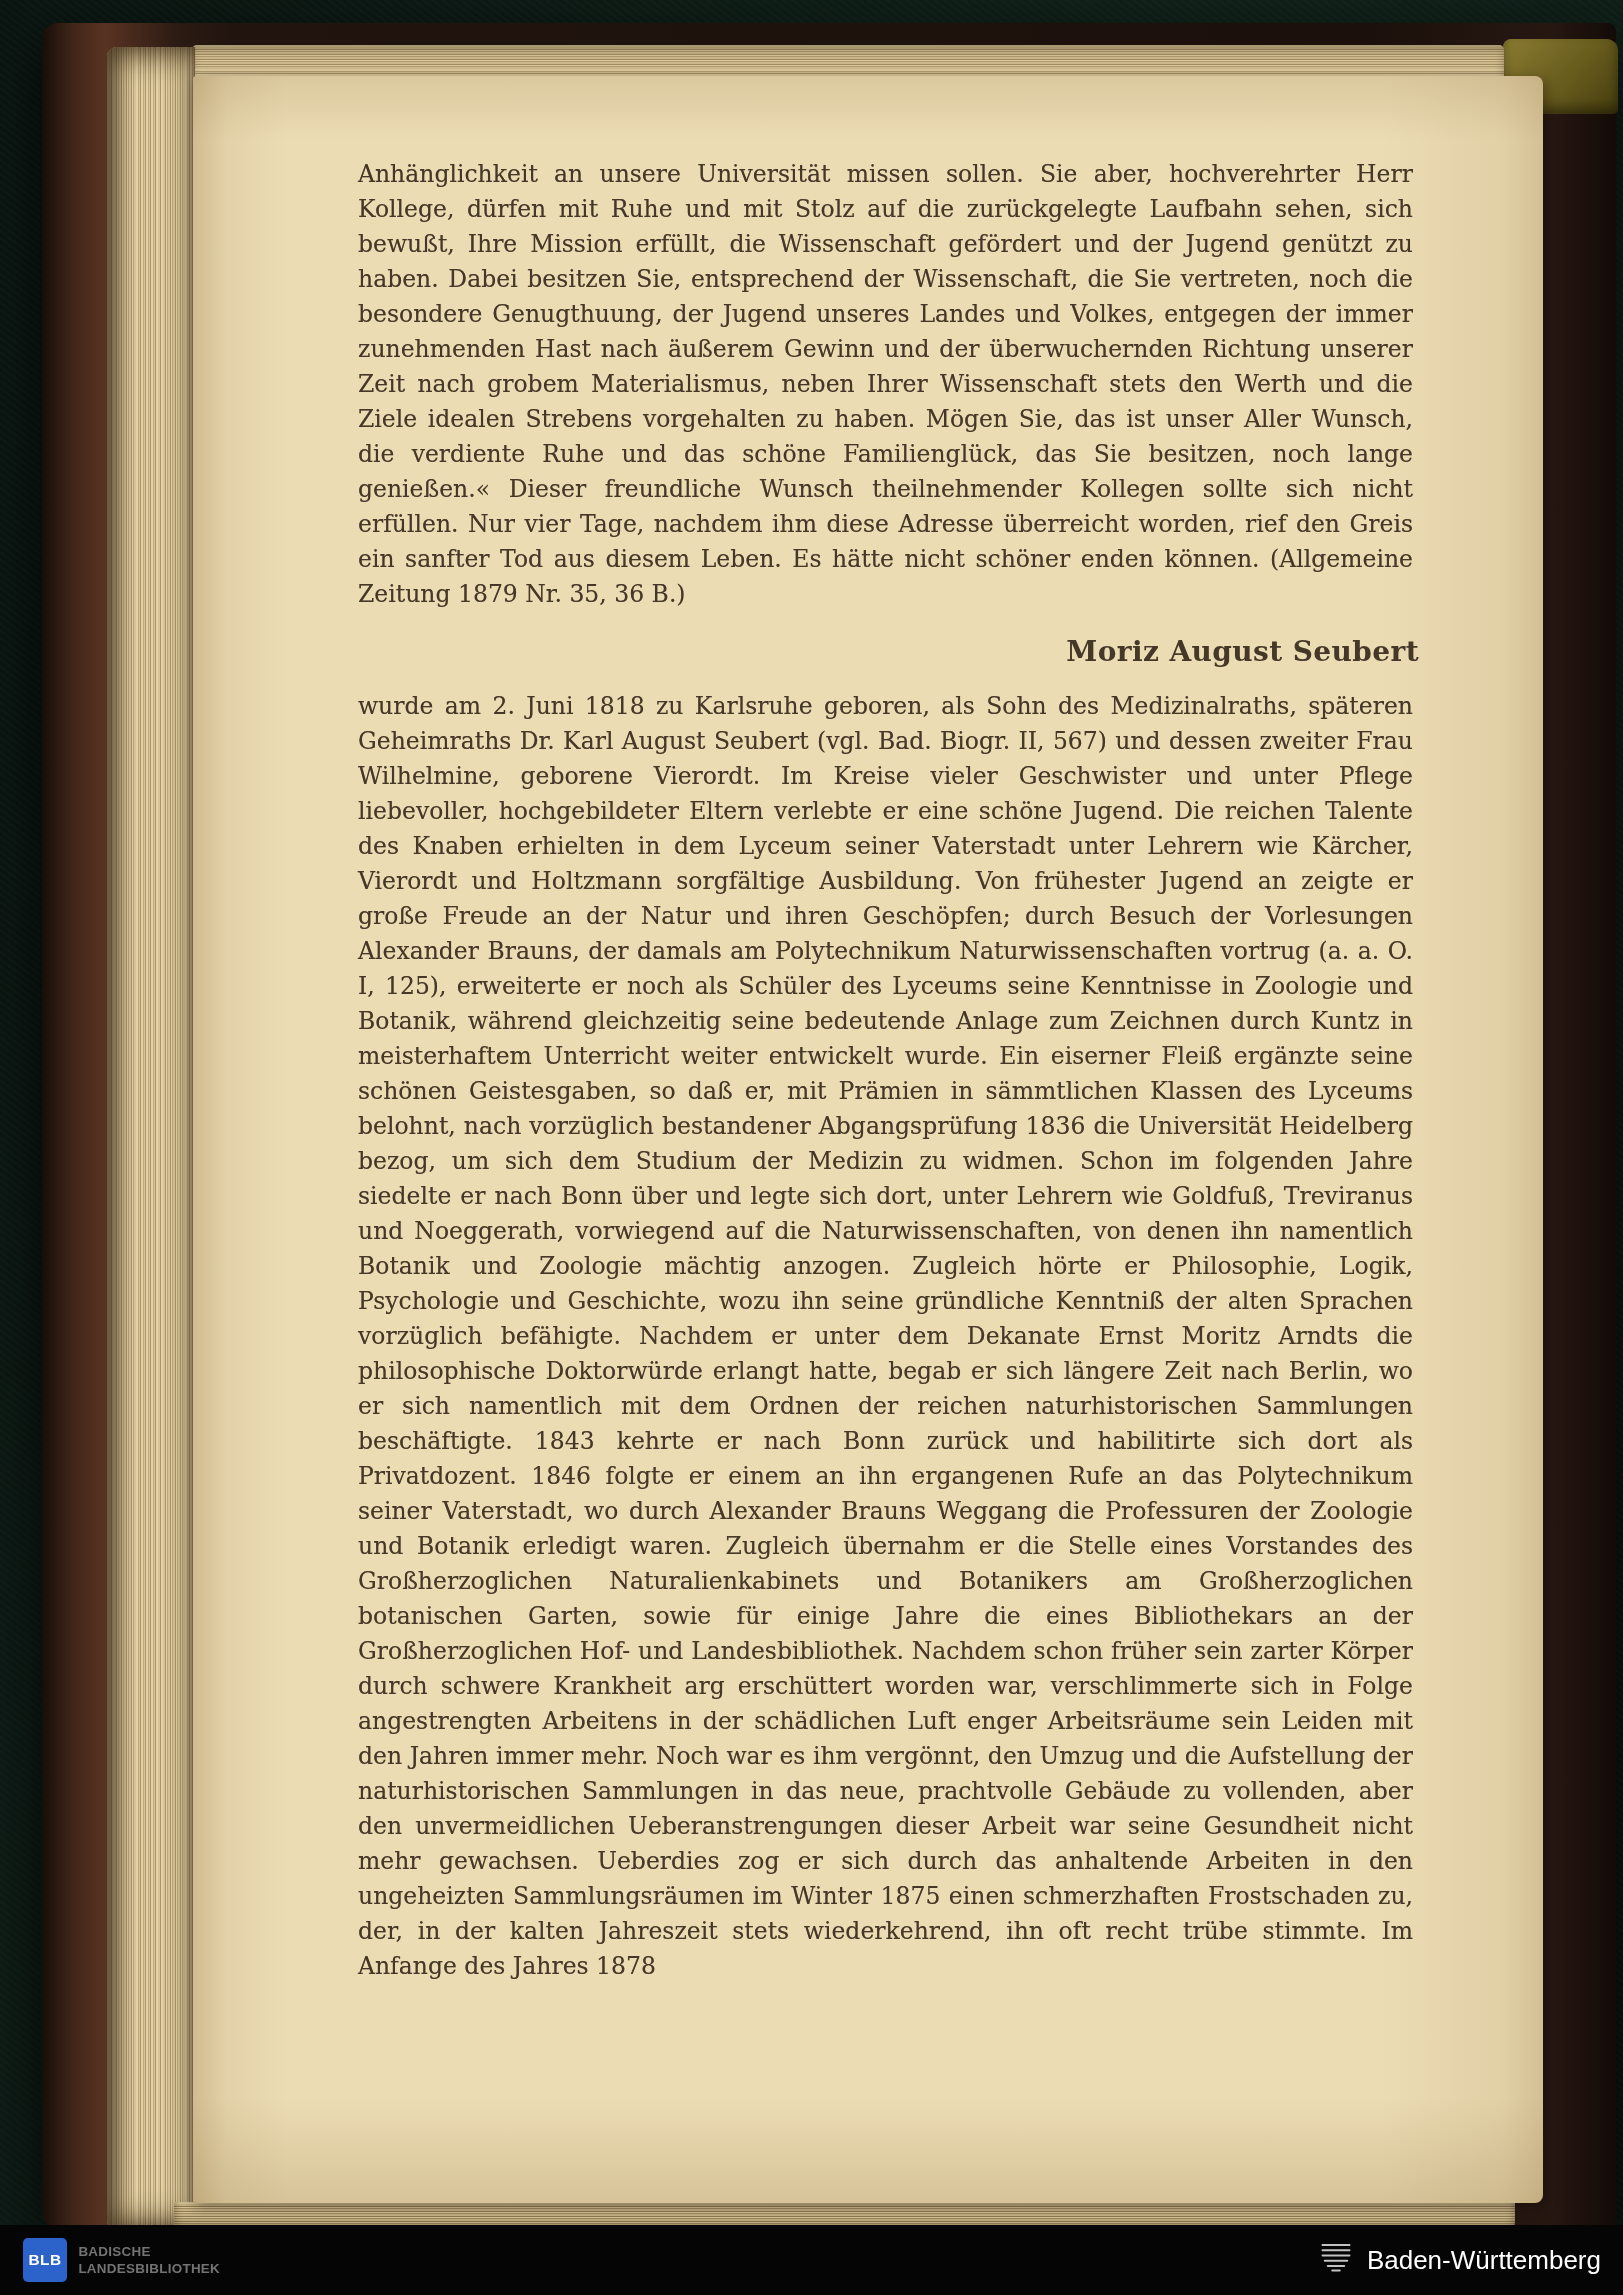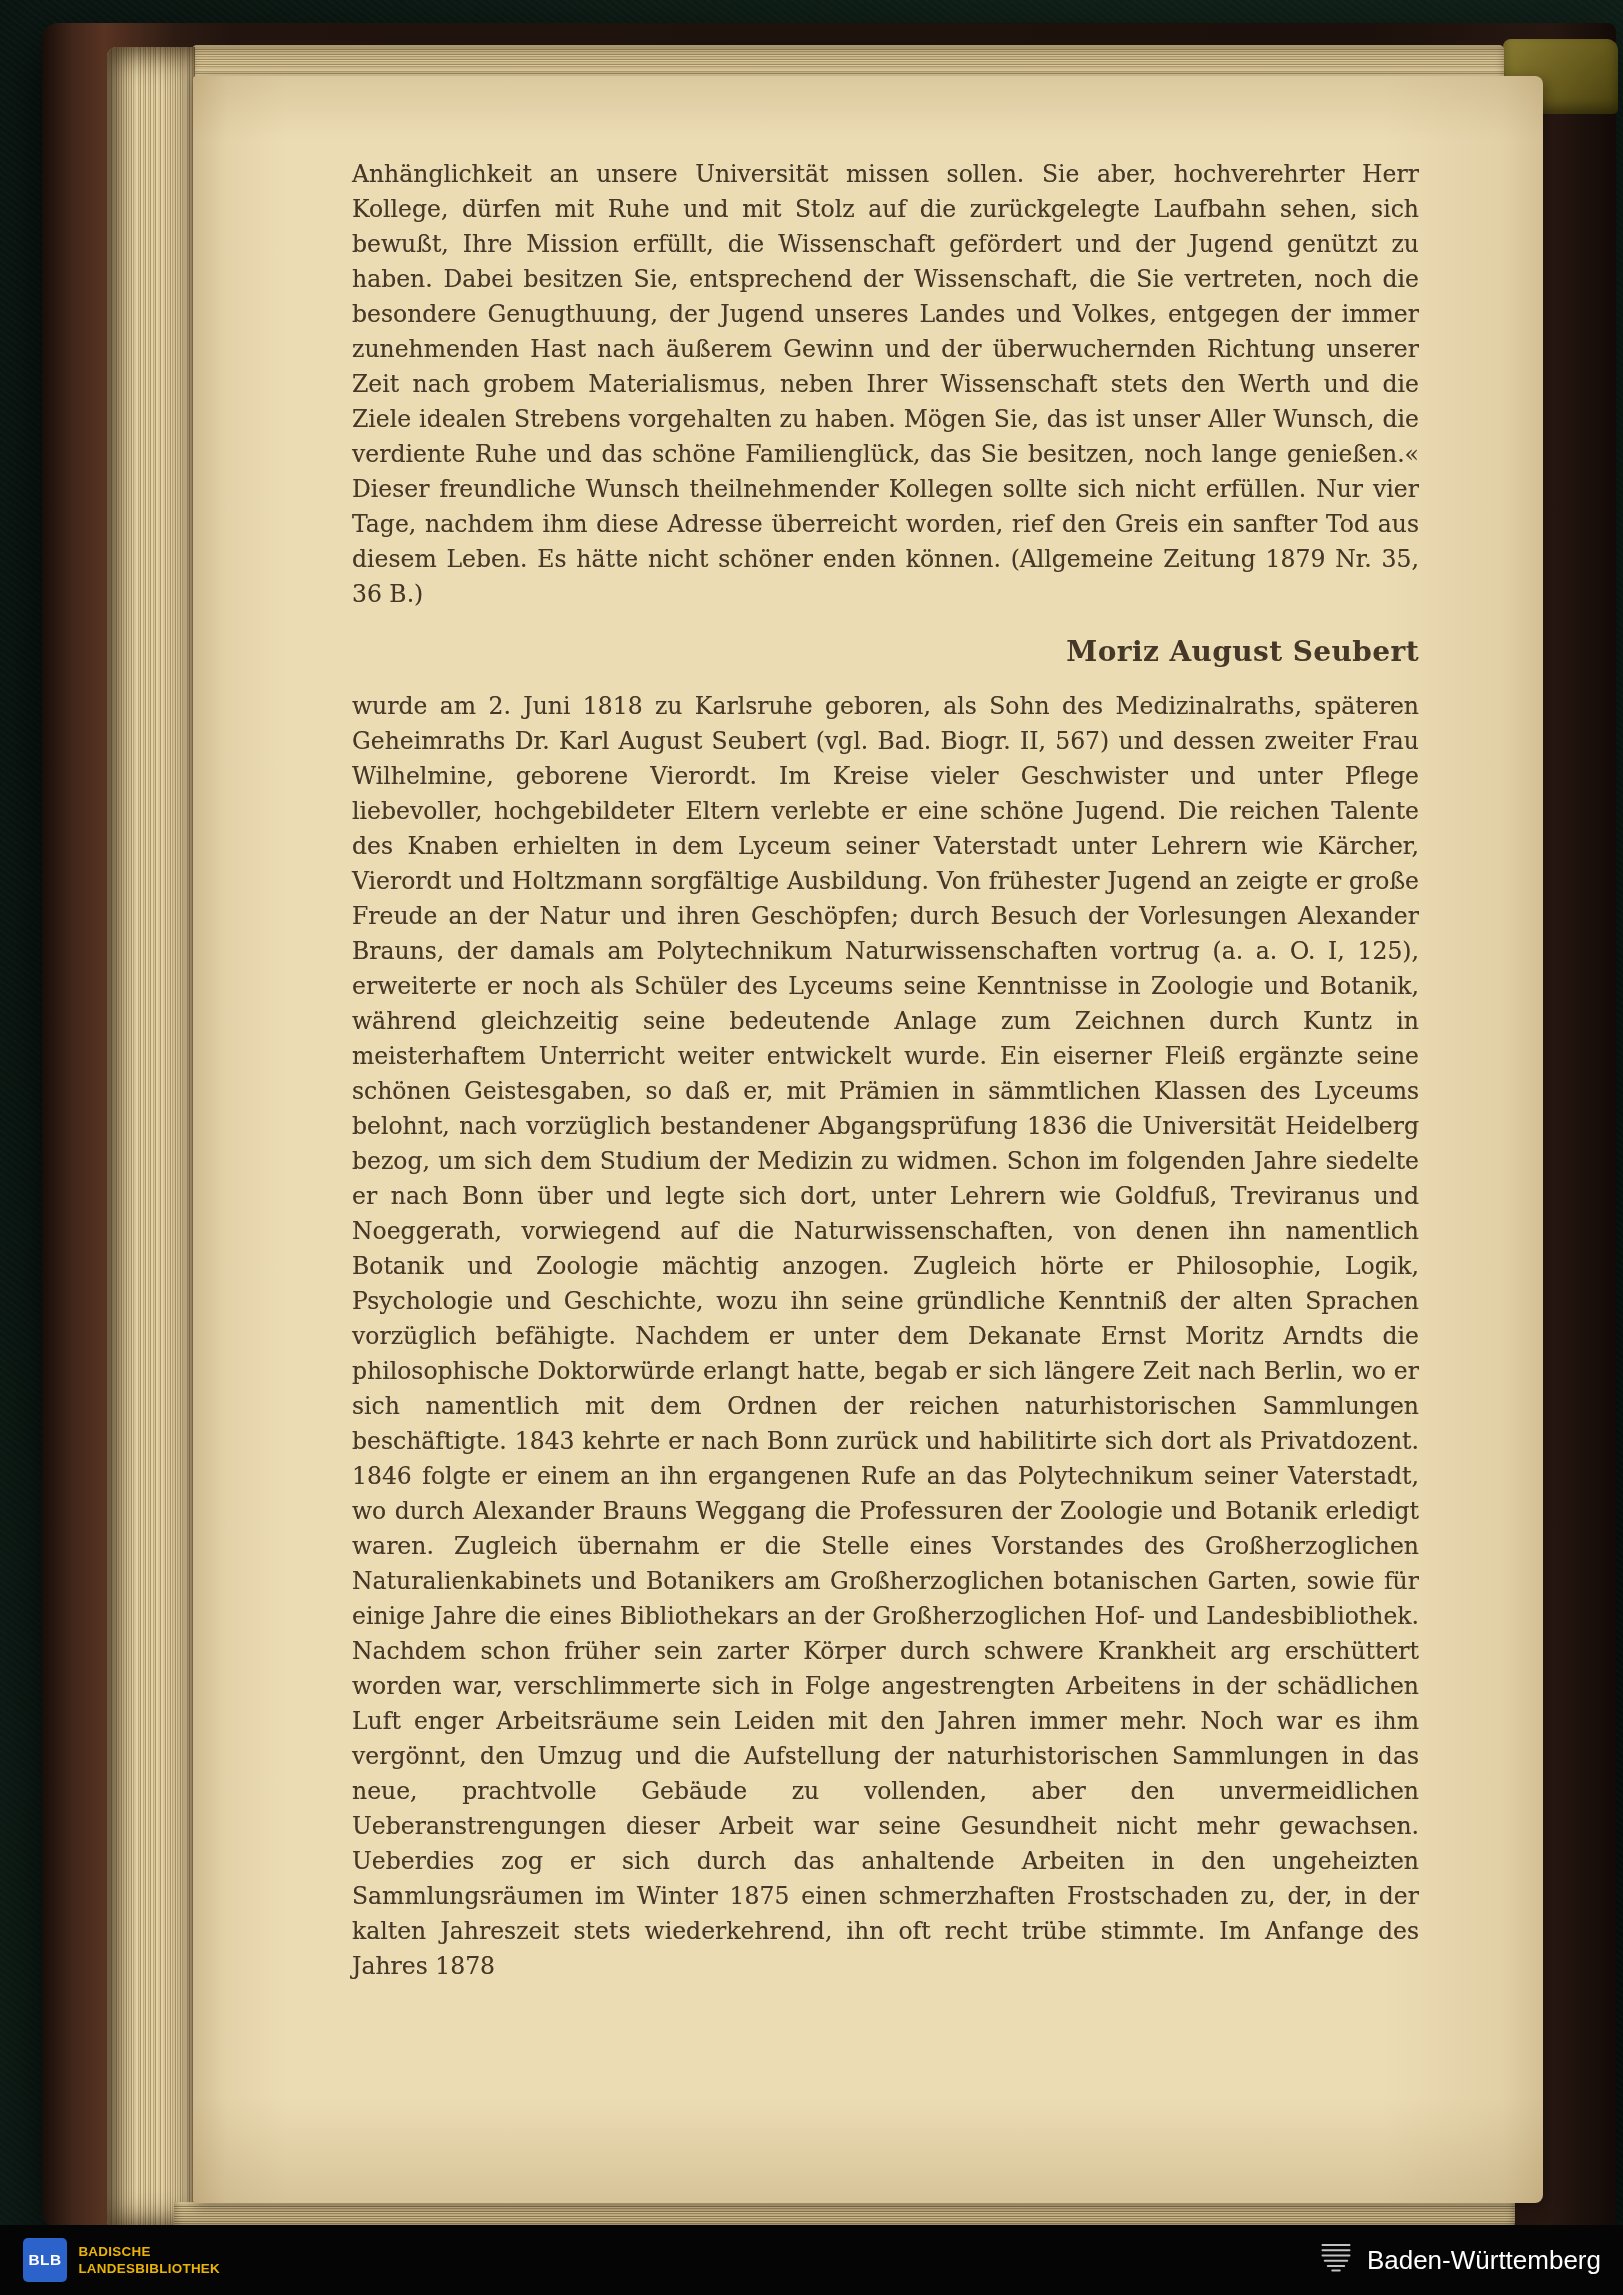--- a/index.html
+++ b/index.html
@@ -101,21 +101,21 @@
     position: relative;
     text-align: center;
     font-size: 24px;
     height: 34px;
   }
   .pagenum {
     position: absolute;
     left: 0; top: 0;
   }
   .body-text {
-    margin: 0;
+    margin: 6px;
     text-align: justify;
     font-size: 23.5px;
     line-height: 35px;
     hyphens: auto;
     text-shadow: 0 0 0.4px rgba(60,45,25,0.45);
   }
   .intro { margin-top: 34px; }
   .heading {
     text-align: right;
     font-size: 28px;
@@ -145,21 +145,21 @@
     border-radius: 4.9px;
     color: #ffffff;
     font-weight: bold;
     font-size: 15.4px;
     display: flex;
     align-items: center;
     justify-content: center;
     letter-spacing: 0.4px;
   }
   .blb-name {
-    color: #eab308;
+    color: #737373;
     font-size: 13.4px;
     font-weight: bold;
     line-height: 17px;
     letter-spacing: 0.3px;
   }
   .footer-right {
     display: flex;
     align-items: center;
     gap: 13px;
     color: #ffffff;

